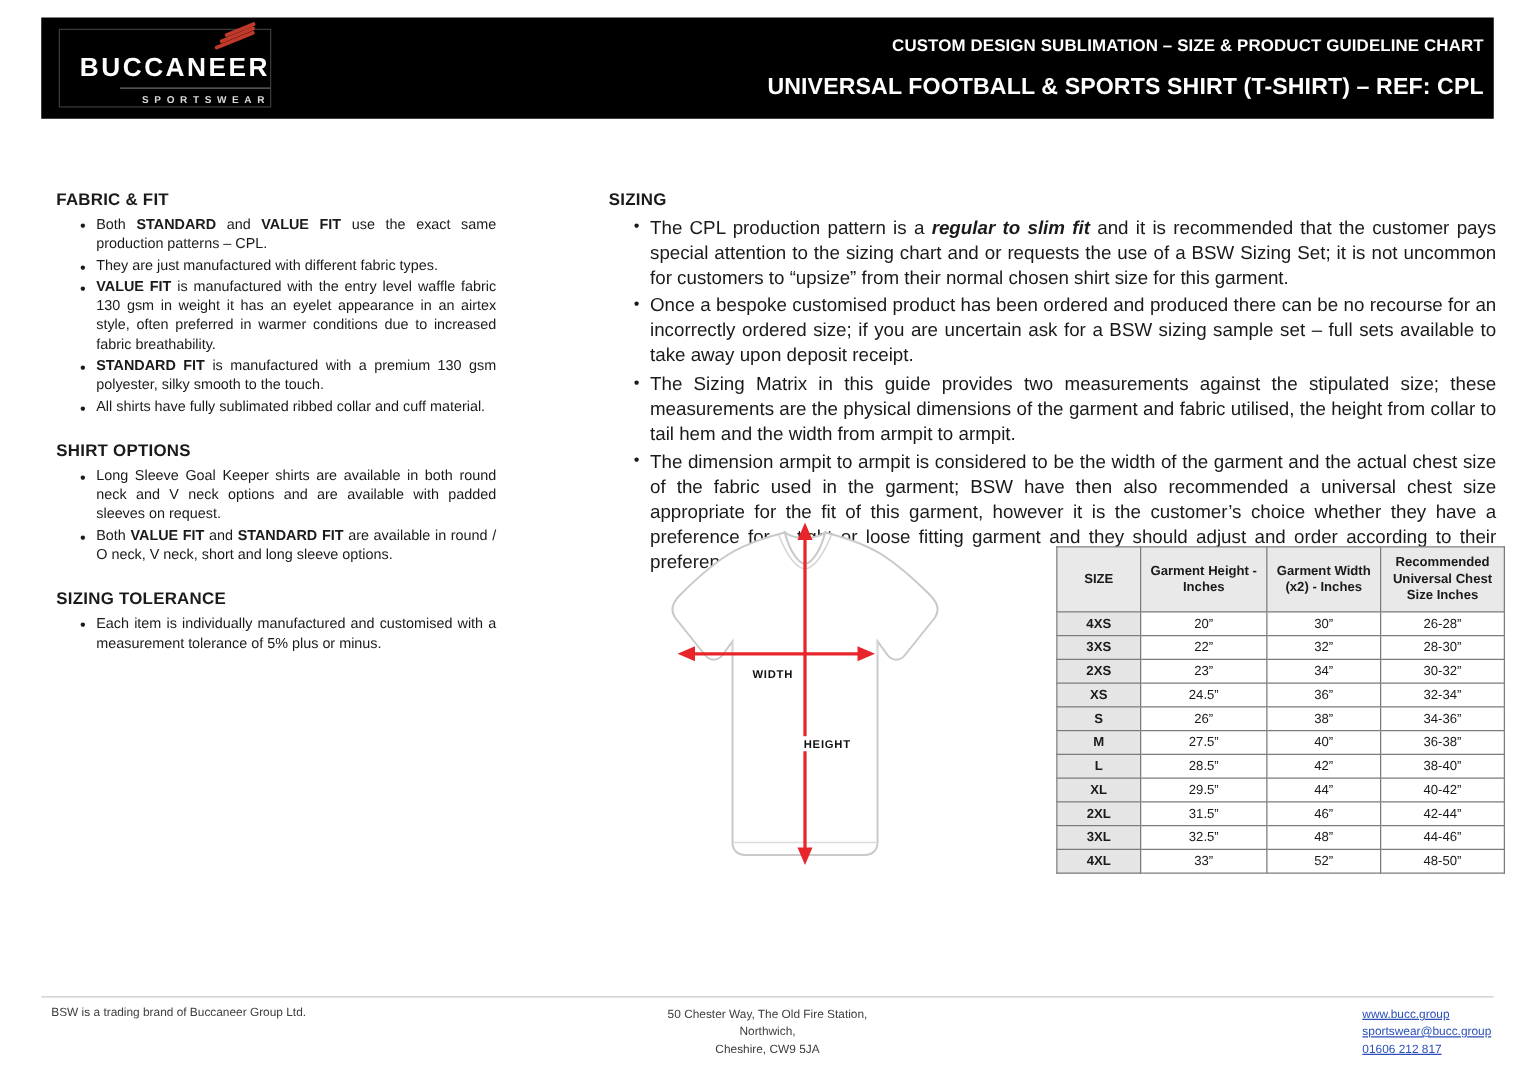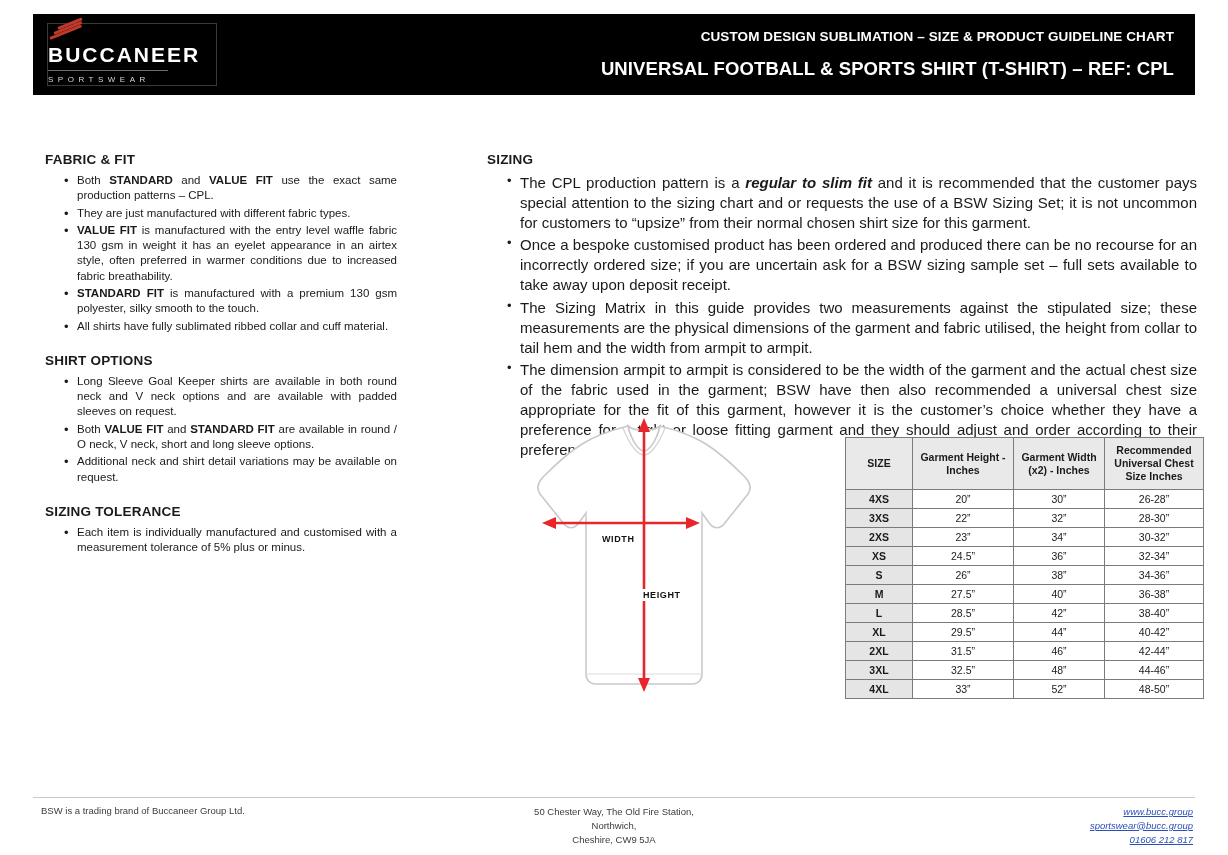--- a/index.html
+++ b/index.html
@@ -27,21 +27,21 @@
     display: flex;
     align-items: stretch;
   }
   .logo-box {
     width: 168px;
     margin: 9px 12px 9px 14px;
     background: #000;
     border: 1px solid #3a3a3a;
     display: flex;
     flex-direction: column;
-    align-items: flex-start;
+    align-items: flex-end;
     justify-content: center;
     color: #fff;
   }
   .logo-mark {
     width: 46px;
     height: 17px;
     position: relative;
     margin-bottom: 2px;
   }
   .logo-mark span {
@@ -64,28 +64,29 @@
   .logo-rule {
     width: 120px;
     height: 1px;
     background: #6d6d6d;
     margin: 5px 0 4px;
   }
   .logo-sub {
     font-size: 8px;
     letter-spacing: 4.5px;
     color: #d8d8d8;
+    font-weight: bold;
   }
   .header-titles {
     flex: 1;
     display: flex;
     flex-direction: column;
     justify-content: center;
     align-items: flex-end;
-    padding-right: 21px;
+    padding-right: 8px;
     color: #ffffff;
   }
   .header-line1 {
     font-size: 13.5px;
     font-weight: bold;
     letter-spacing: 0.1px;
     margin-bottom: 14px;
   }
   .header-line2 {
     font-size: 18.5px;
@@ -231,23 +232,22 @@
     left: 0;
     right: 0;
     top: 2px;
     text-align: center;
     line-height: 1.45;
   }
   .footer-right {
     position: absolute;
     right: 2px;
     top: 2px;
-    text-align: right;
+    text-align: left;
     line-height: 1.45;
-    font-style: italic;
   }
   .footer-right a {
     color: #2a4fb8;
     text-decoration: underline;
     display: block;
   }
   .footer-right .phone {
     color: #2a4fb8;
     text-decoration: underline;
   }
@@ -282,21 +282,20 @@
       <li><b>STANDARD FIT</b> is manufactured with a premium 130 gsm polyester, silky smooth to the touch.</li>
       <li>All shirts have fully sublimated ribbed collar and cuff material.</li>
     </ul>
   </div>
 
   <div class="section">
     <h2 class="section-title">SHIRT OPTIONS</h2>
     <ul class="bullets">
       <li>Long Sleeve Goal Keeper shirts are available in both round neck and V neck options and are available with padded sleeves on request.</li>
       <li>Both <b>VALUE FIT</b> and <b>STANDARD FIT</b> are available in round / O neck, V neck, short and long sleeve options.</li>
-      <li>Additional neck and shirt detail variations may be available on request.</li>
     </ul>
   </div>
 
   <div class="section">
     <h2 class="section-title">SIZING TOLERANCE</h2>
     <ul class="bullets">
       <li>Each item is individually manufactured and customised with a measurement tolerance of 5% plus or minus.</li>
     </ul>
   </div>
 </div>

